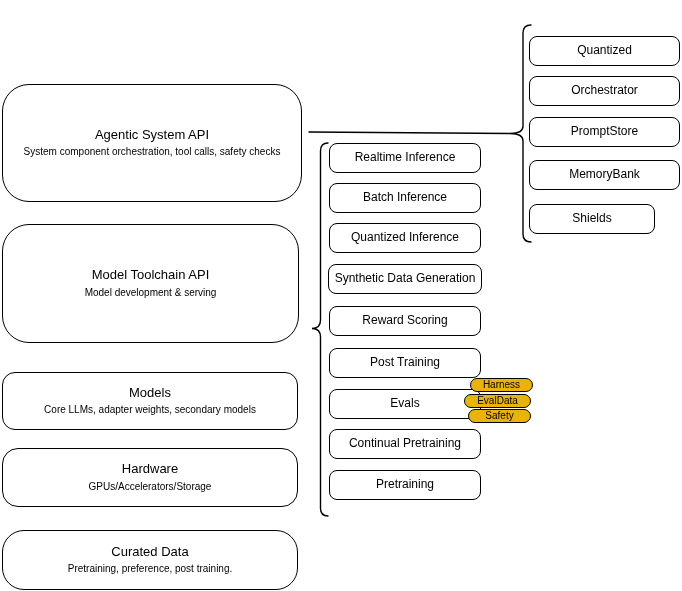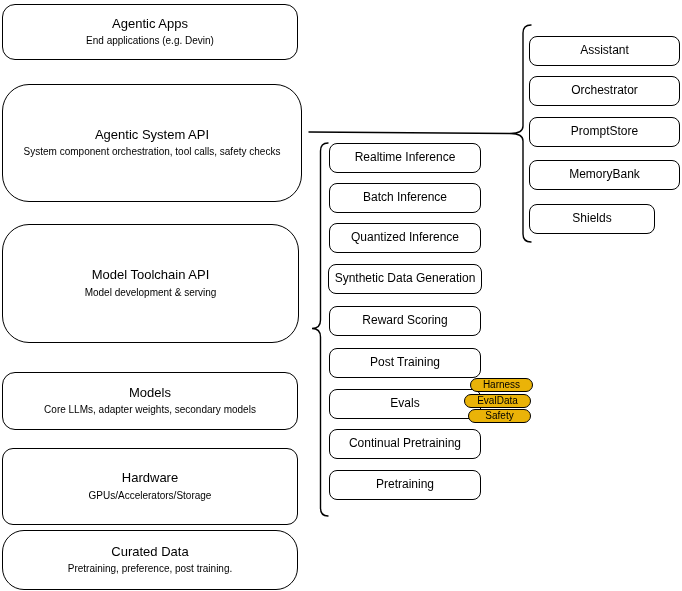--- a/index.html
+++ b/index.html
@@ -74,41 +74,37 @@
 <body>
 
 <div class="canvas">
 
   <svg class="connectors" viewBox="0 0 682 591" xmlns="http://www.w3.org/2000/svg">
     <path d="M 309 132 L 510.5 133.5" fill="none" stroke="#000000" stroke-width="1.4" stroke-linecap="round"></path>
     <path d="M 328 143 Q 320.5 143 320.5 151 L 320.5 320 Q 320.5 328.5 312 328.5 Q 320.5 328.5 320.5 337 L 320.5 508 Q 320.5 516 328 516" fill="none" stroke="#000000" stroke-width="1.4" stroke-linecap="round"></path>
     <path d="M 531 25 Q 523 25 523 33 L 523 126 Q 523 133.5 510.5 133.5 Q 523 133.5 523 141 L 523 234 Q 523 242 531 242" fill="none" stroke="#000000" stroke-width="1.4" stroke-linecap="round"></path>
   </svg>
 
-  <div class="box layer-box" style="left:2px; top:4px; width:296px; height:56px; border-radius:13px;">
-    <div class="layer-title">Agentic Apps</div>
-    <div class="layer-subtitle">End applications (e.g. Devin)</div>
-  </div>
 
   <div class="box layer-box" style="left:2px; top:84px; width:300px; height:118px; border-radius:27px;">
     <div class="layer-title">Agentic System API</div>
     <div class="layer-subtitle">System component orchestration, tool calls, safety checks</div>
   </div>
 
   <div class="box layer-box" style="left:2px; top:224px; width:297px; height:119px; border-radius:27px;">
     <div class="layer-title">Model Toolchain API</div>
     <div class="layer-subtitle">Model development &amp; serving</div>
   </div>
 
   <div class="box layer-box" style="left:2px; top:372px; width:296px; height:58px; border-radius:13px;">
     <div class="layer-title">Models</div>
     <div class="layer-subtitle">Core LLMs, adapter weights, secondary models</div>
   </div>
 
-  <div class="box layer-box" style="left:2px; top:448px; width:296px; height:77px; border-radius:11px;">
+  <div class="box layer-box" style="left:2px; top:448px; width:296px; height:59px; border-radius:16px;">
     <div class="layer-title">Hardware</div>
     <div class="layer-subtitle">GPUs/Accelerators/Storage</div>
   </div>
 
   <div class="box layer-box" style="left:2px; top:530px; width:296px; height:60px; border-radius:22px;">
     <div class="layer-title">Curated Data</div>
     <div class="layer-subtitle">Pretraining, preference, post training.</div>
   </div>
 
   <div class="box node-box" style="left:329px; top:143px; width:152px; height:30px; border-radius:8px;">
@@ -143,21 +139,21 @@
     <span>Harness</span>
   </div>
   <div class="pill" style="left:464px; top:394px; width:67px; height:14px;">
     <span>EvalData</span>
   </div>
   <div class="pill" style="left:468px; top:409px; width:63px; height:14px;">
     <span>Safety</span>
   </div>
 
   <div class="box node-box" style="left:529px; top:36px; width:151px; height:30px; border-radius:8px;">
-    <span>Assistant</span>
+    <span>Quantized</span>
   </div>
   <div class="box node-box" style="left:529px; top:76px; width:151px; height:30px; border-radius:8px;">
     <span>Orchestrator</span>
   </div>
   <div class="box node-box" style="left:529px; top:117px; width:151px; height:30px; border-radius:8px;">
     <span>PromptStore</span>
   </div>
   <div class="box node-box" style="left:529px; top:160px; width:151px; height:30px; border-radius:8px;">
     <span>MemoryBank</span>
   </div>

